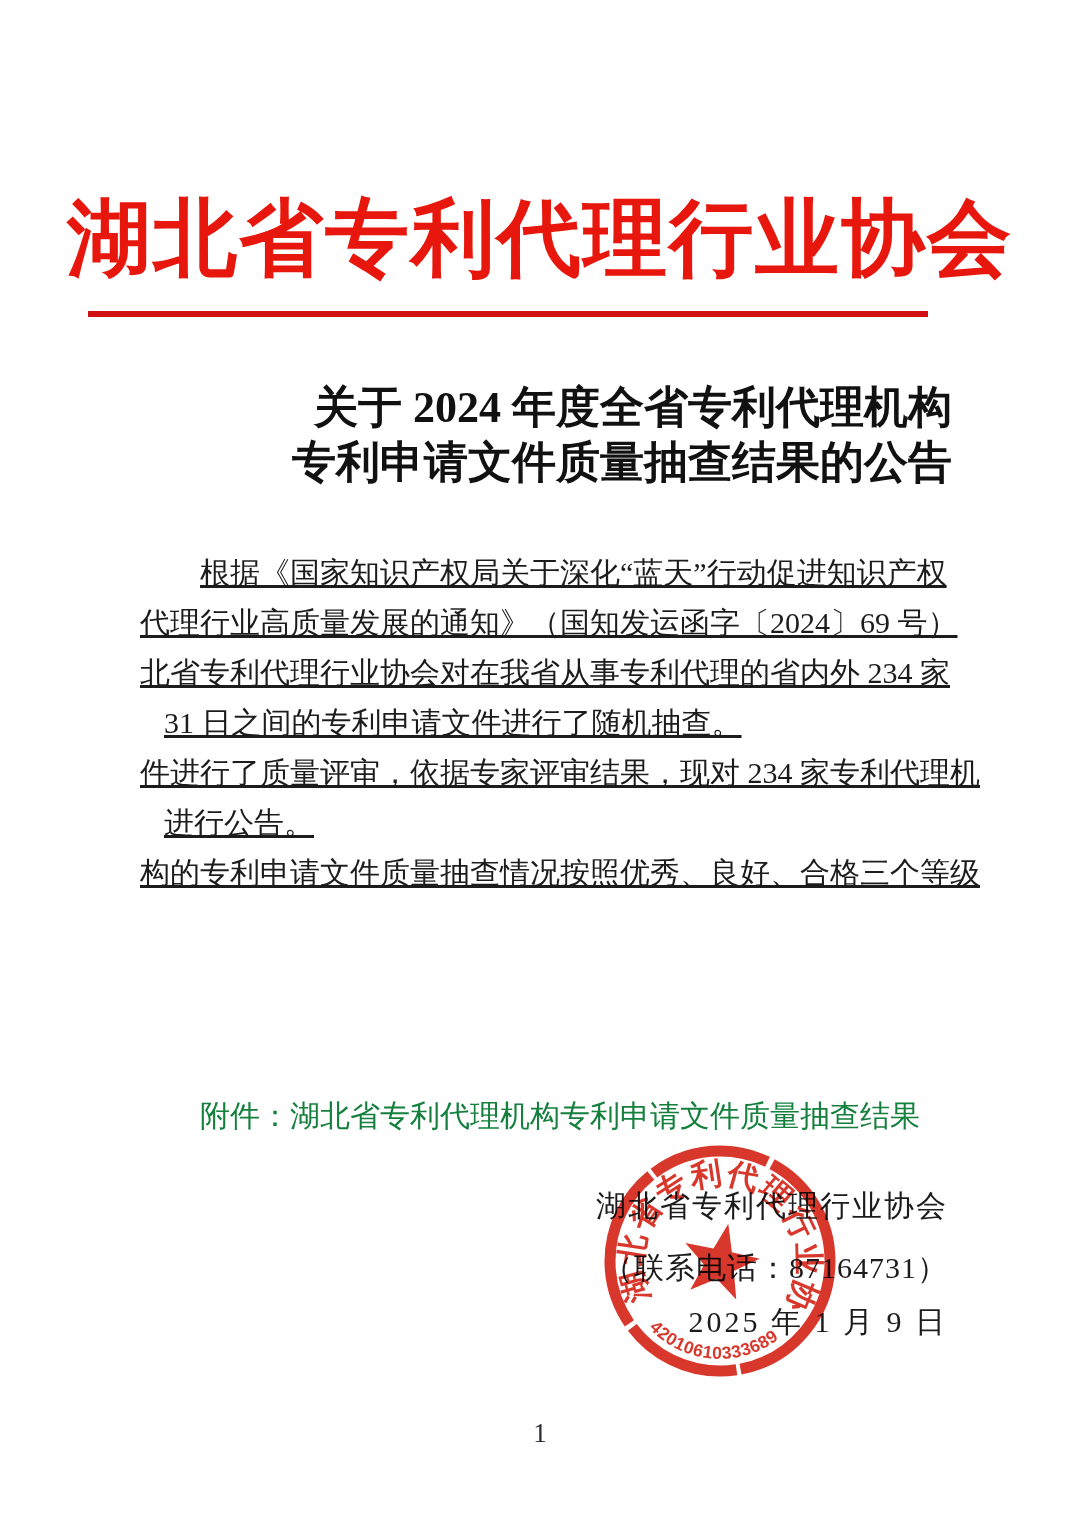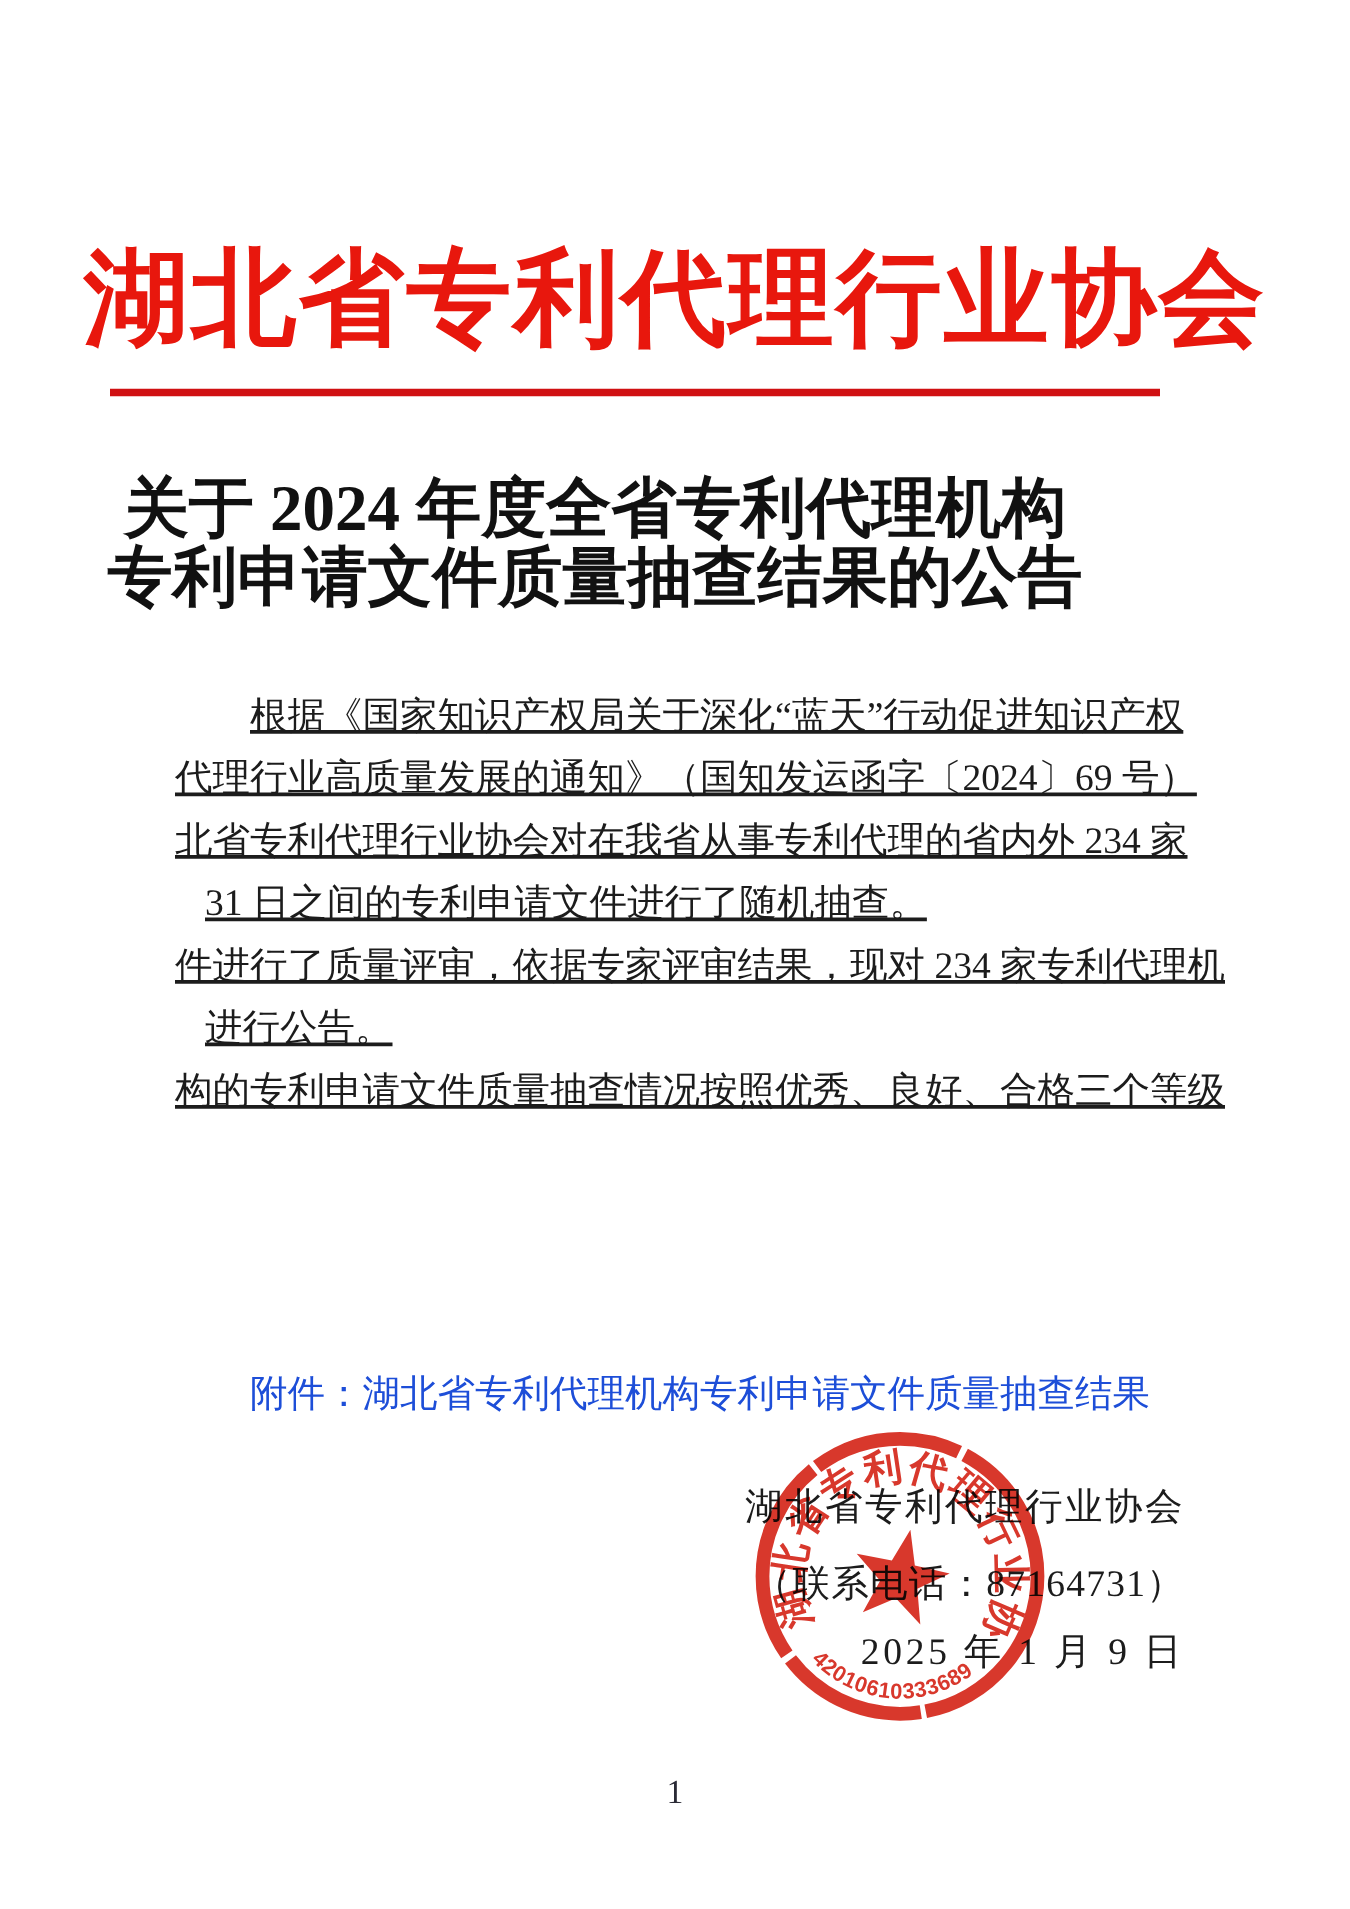--- a/index.html
+++ b/index.html
@@ -18,22 +18,22 @@
     letter-spacing:2px;
     color:var(--header-red,#e8170d);
     white-space:nowrap;
   }
   .rule{
     position:absolute;top:311px;left:88px;width:840px;height:6px;
     background:var(--rule-red,#d01012);
   }
   .doc-title{
     position:absolute;top:380px;left:0;width:952px;
-    text-align:center;
-    font-size:52px;font-weight:700;
+    text-align:right;
+    font-size:44px;font-weight:700;
     line-height:55px;
     color:#111;
     white-space:nowrap;
   }
   .body-text{
     position:absolute;top:548px;left:140px;width:806px;
     font-size:30px;line-height:50px;
     color:#1c1c1c;
     text-decoration:underline;
   }
@@ -43,21 +43,21 @@
     text-align-last:justify;
     white-space:nowrap;
   }
   .bodyline.first{text-indent:2em;}
   .bodyline.last{text-align-last:left;margin-left:24px;}
   .attachment{
     position:absolute;top:1094px;left:140px;width:860px;
     font-size:30px;line-height:44px;
     text-indent:2em;
     white-space:nowrap;
-    color:#1d4ed8;
+    color:#15803d;
   }
   .signature{
     position:absolute;top:1188px;right:132px;
     text-align:right;
     font-size:30px;
     color:#1c1c1c;
   }
   .sig-org{line-height:36px;margin-bottom:26px;letter-spacing:2px;}
   .sig-phone{line-height:36px;margin-bottom:18px;letter-spacing:1px;}
   .sig-date{line-height:36px;letter-spacing:3px;}

